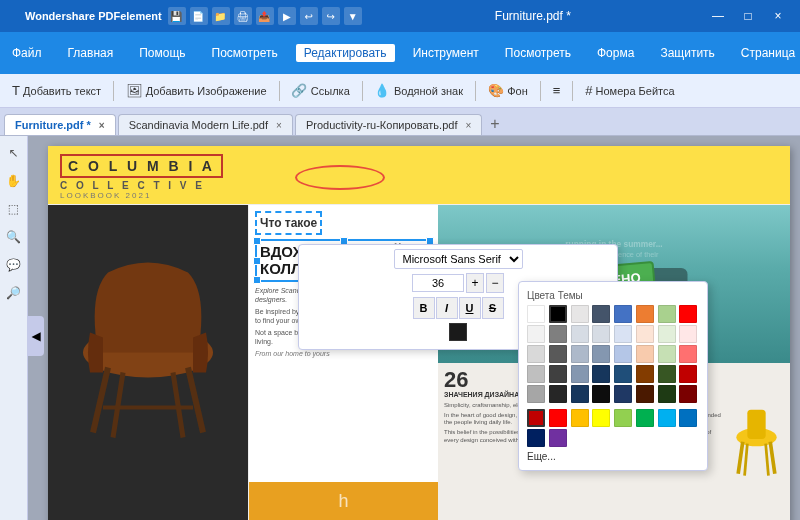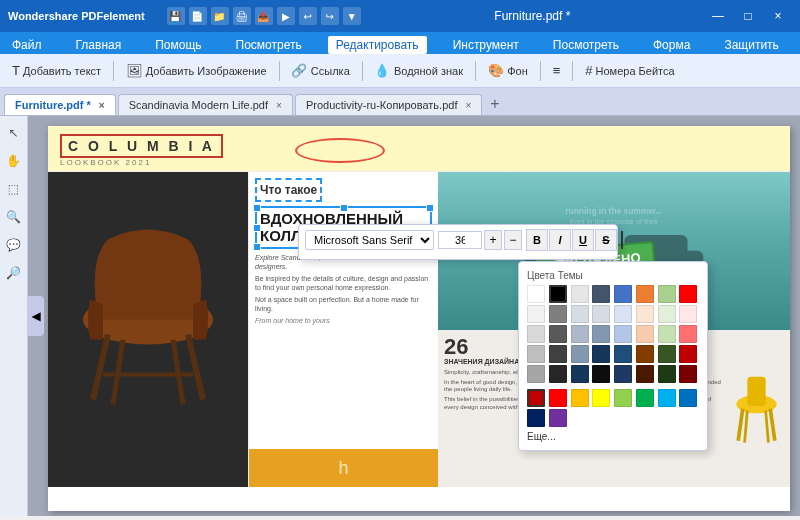--- a/index.html
+++ b/index.html
@@ -8,36 +8,36 @@
     
     .title-bar {
       height: 32px;
       background: #1565c0;
       display: flex;
       align-items: center;
       justify-content: space-between;
       padding: 0 8px;
       color: white;
     }
-    .title-bar-left { display: flex; align-items: center; gap: 22px; }
+    .title-bar-left { display: flex; align-items: center; gap: 6px; margin-left: 17px; }
     .title-bar-logo { font-size: 11px; font-weight: bold; color: white; }
     .title-bar-icons { display: flex; gap: 4px; }
     .title-bar-icon { width: 18px; height: 18px; background: rgba(255,255,255,0.2); border-radius: 2px; display: flex; align-items: center; justify-content: center; font-size: 10px; color: white; cursor: pointer; }
     .title-bar-center { font-size: 12px; color: white; }
     .title-bar-right { display: flex; gap: 2px; }
     .win-btn { width: 28px; height: 20px; display: flex; align-items: center; justify-content: center; font-size: 12px; color: white; cursor: pointer; border-radius: 2px; }
 
     
     .menu-bar {
-      height: 22px;
+      height: 42px;
       background: #1e88e5;
       display: flex;
-      align-items: flex-end;
+      align-items: center;
       padding: 0 4px;
-      gap: 18px;
+      gap: 10px;
     }
     .menu-item {
       padding: 2px 8px;
       color: white;
       font-size: 12px;
       cursor: pointer;
       border-radius: 2px;
     }
     .menu-item.active-tab { background: white; color: #1565c0; }
 
@@ -132,31 +132,31 @@
       top: 108px;
       left: 270px;
       background: white;
       border: 1px solid #c5cae9;
       box-shadow: 2px 2px 8px rgba(0,0,0,0.2);
       border-radius: 4px;
       padding: 4px 6px;
       z-index: 20;
       width: 320px;
     }
-    .float-row1 { display: flex; align-items: center; gap: 4px; margin-bottom: 4px; }
+    .float-row1 { display: flex; align-items: center; gap: 4px; margin-bottom: 4px; flex-direction: column; }
     .font-select {
       flex: 1;
       padding: 2px 4px;
       font-size: 11px;
       border: 1px solid #c5cae9;
       border-radius: 2px;
       background: white;
     }
     .size-box { display: flex; align-items: center; gap: 2px; }
-    .size-input { width: 44px; padding: 2px 16px; font-size: 11px; border: 1px solid #c5cae9; text-align: center; }
+    .size-input { width: 52px; padding: 2px 16px; font-size: 11px; border: 1px solid #c5cae9; text-align: center; }
     .size-btn { width: 18px; height: 20px; border: 1px solid #c5cae9; background: #f0f0f0; cursor: pointer; display: flex; align-items: center; justify-content: center; font-size: 12px; }
     .format-btns { display: flex; gap: 1px; }
     .fmt-btn { width: 22px; height: 22px; border: 1px solid #c5cae9; background: #f0f0f0; cursor: pointer; display: flex; align-items: center; justify-content: center; font-size: 11px; font-weight: bold; }
     .color-swatch { width: 18px; height: 18px; border: 1px solid #333; background: #1a1a1a; cursor: pointer; }
 
     
     .color-picker-panel {
       position: absolute;
       top: 145px;
       left: 490px;
@@ -326,24 +326,25 @@
     <div class="sidebar-btn">🔍</div>
     <div class="sidebar-btn">💬</div>
     <div class="sidebar-btn">🔎</div>
   </div>
 
   <div class="pdf-area">
     <div class="left-arrow">◀</div>
 
     <div class="pdf-page">
 
-      <div style="background:#fef9c3; padding: 8px 12px 4px; border-bottom: 1px solid #eee;">
+      <div style="background:#fde047; padding: 8px 12px 4px; border-bottom: 1px solid #eee;">
         <div style="display:flex; align-items:center; gap:12px;">
           <div>
             <div style="font-size:14px; font-weight:bold; letter-spacing:3px; color:#333; border: 2px solid #c0392b; padding:2px 6px; display:inline-block;">C O L U M B I A</div>
+            <div style="font-size:10px; font-weight:bold; letter-spacing:3px; color:#555; margin-top:2px;">C O L L E C T I V E</div>
             <div style="font-size:8px; color:#777; letter-spacing:2px;">LOOKBOOK 2021</div>
           </div>
 
           <div style="position:relative; margin-left:60px;">
             <div style="width:90px; height:25px; border:2px solid #e74c3c; border-radius:50%;"></div>
           </div>
 
           <div style="margin-left:auto;">
             <div class="stamp">УТВЕРЖДЕНО</div>
           </div>

